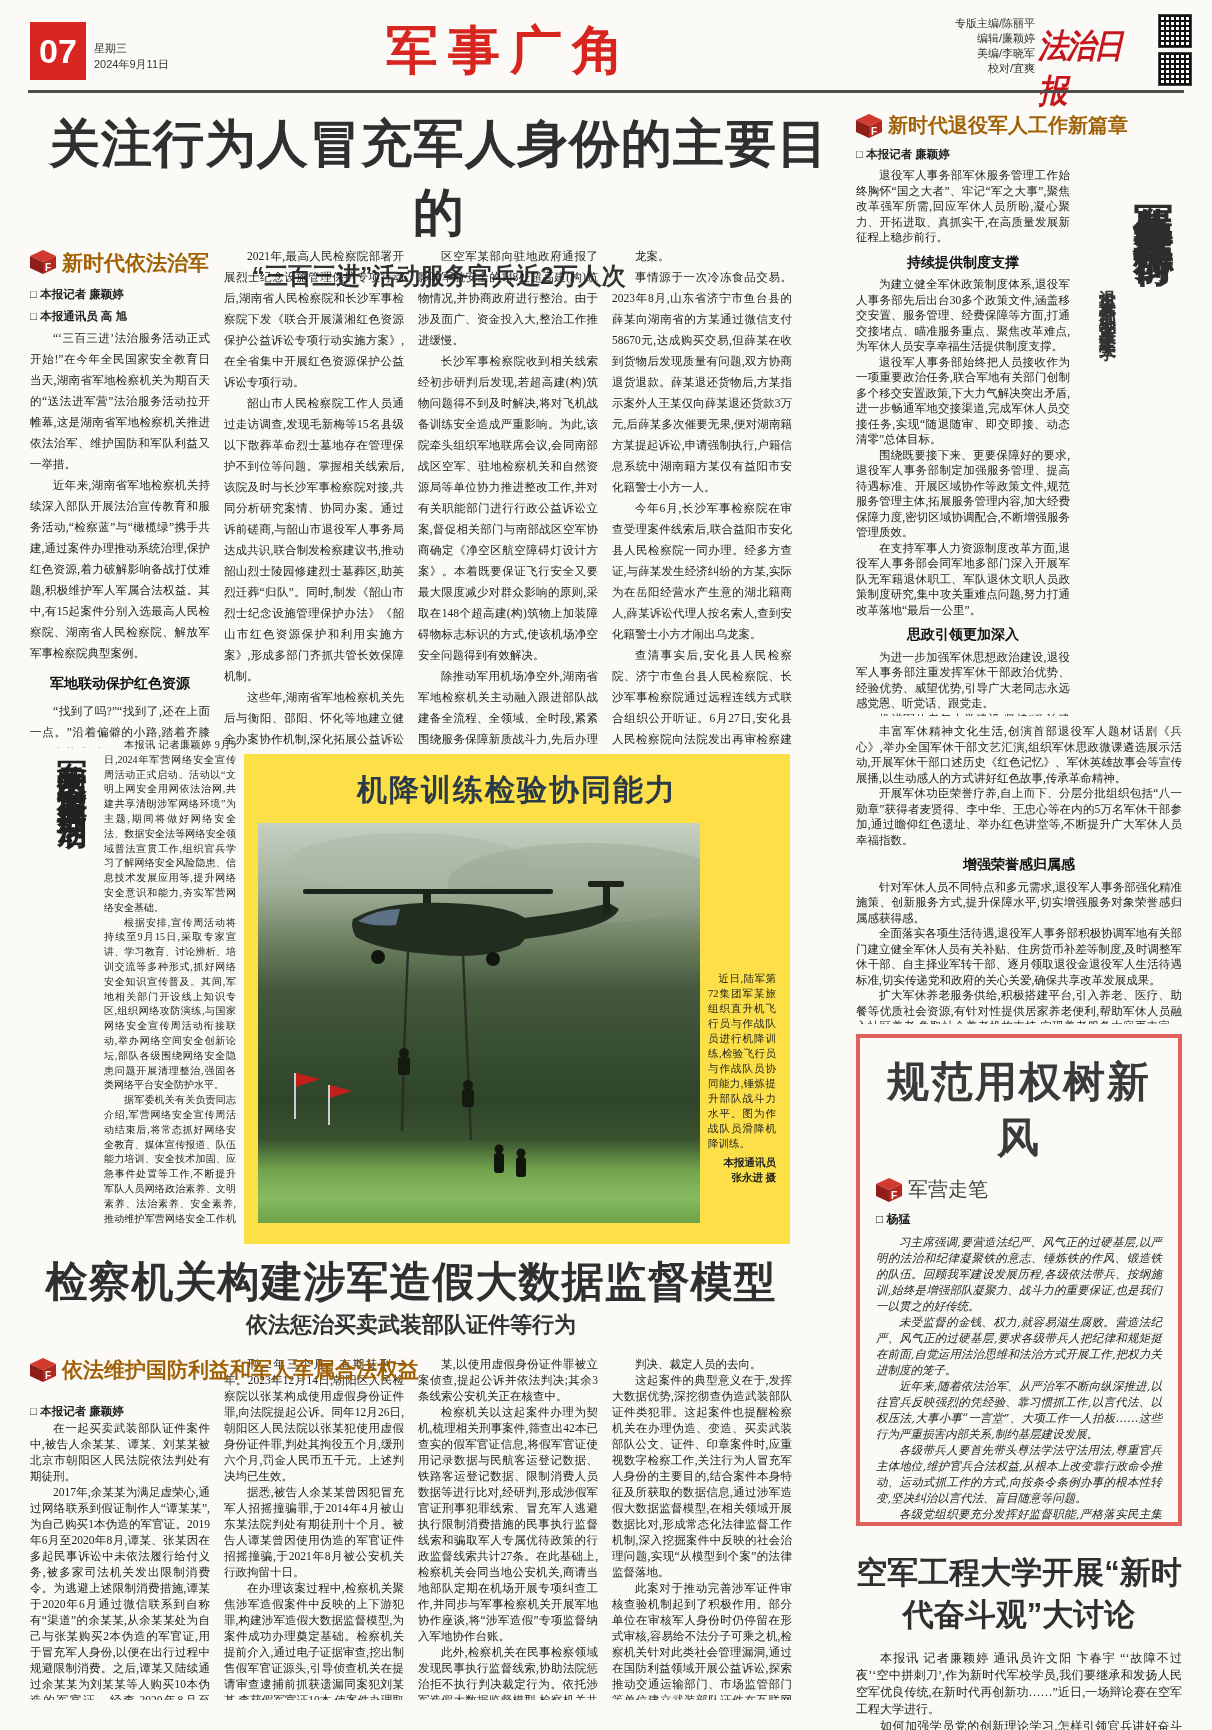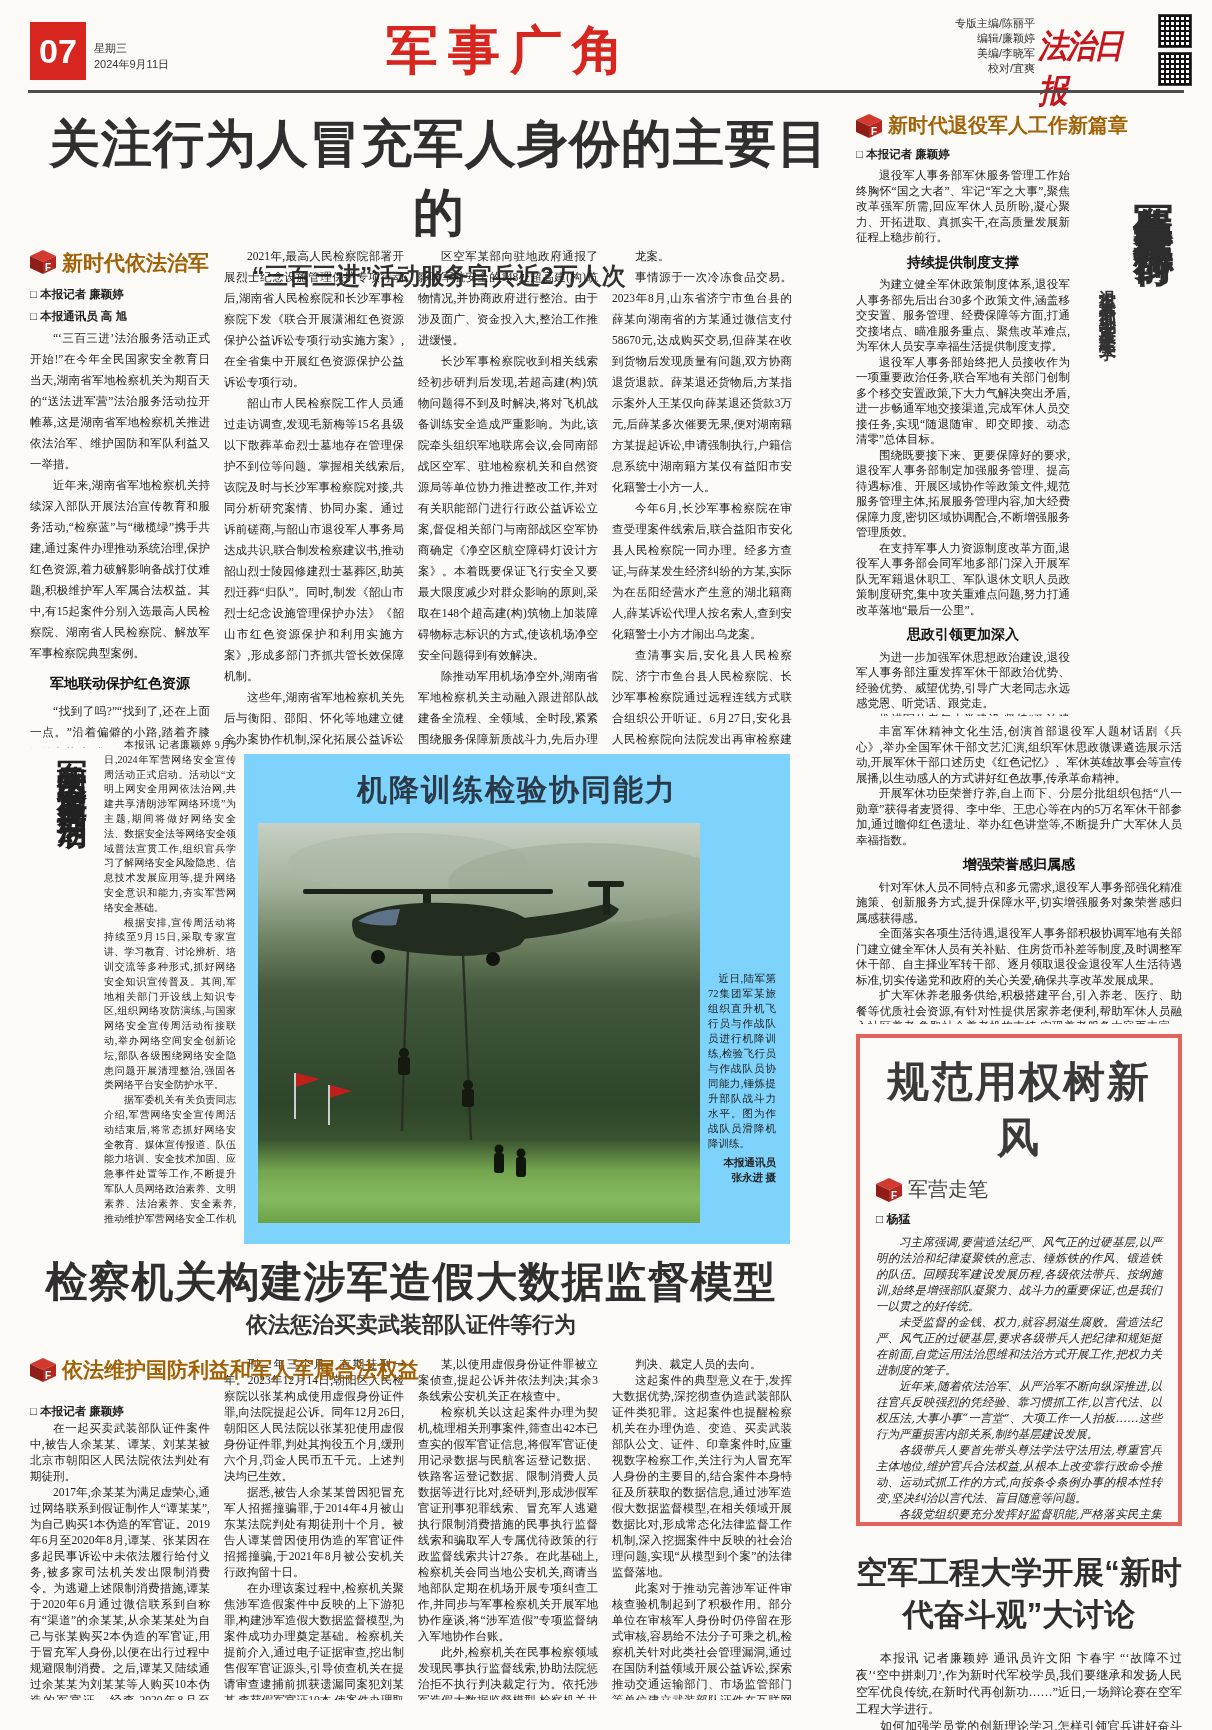--- a/index.html
+++ b/index.html
@@ -39,21 +39,21 @@
   #lead-cols{position:absolute;left:30px;top:246px;width:762px;height:502px;display:flex;gap:14px;}
   .lcol{width:180px;font-size:11.5px;line-height:21px;overflow:hidden;}
   #lead-cols .badge-row{margin:4px 0 10px;}
   #lead-cols .badge-label{font-size:21px;}
   
   #cyber{position:absolute;left:30px;top:736px;width:206px;height:490px;display:flex;gap:12px;}
   #cyber .vtitle{writing-mode:vertical-rl;font-family:"Liberation Sans",sans-serif;font-weight:bold;
                  font-size:30px;letter-spacing:5px;color:#222;width:62px;}
   #cyber .vbody{flex:1;font-size:10px;line-height:14.8px;overflow:hidden;padding-top:2px;}
   
-  #photo-panel{position:absolute;left:244px;top:754px;width:546px;height:490px;background:#7dd3fc;}
+  #photo-panel{position:absolute;left:244px;top:754px;width:546px;height:490px;background:#fde047;}
   #photo-panel .ptitle{text-align:center;font-family:"Liberation Sans",sans-serif;font-weight:bold;
                        font-size:30px;color:#2b3a48;padding-top:16px;letter-spacing:2px;}
   .photo-row{display:flex;gap:8px;margin:12px 14px 0 14px;}
   .photo{position:relative;width:442px;height:400px;overflow:hidden;
          background:linear-gradient(180deg,#c6d0c4 0%,#a3b29b 16%,#6c7f60 30%,#43583c 42%,#2e4529 70%,#39522f 79%,#74a64f 87%,#86ba60 94%,#6da148 100%);}
   .photo svg{position:absolute;left:0;top:0;width:100%;height:100%;}
   .pcaption{flex:1;font-size:10.5px;line-height:15px;color:#222;padding-top:148px;}
   .pcaption .para{text-indent:1em;}
   .pcredit{font-weight:bold;text-align:right;margin-top:4px;font-size:10.5px;line-height:15px;}
   

